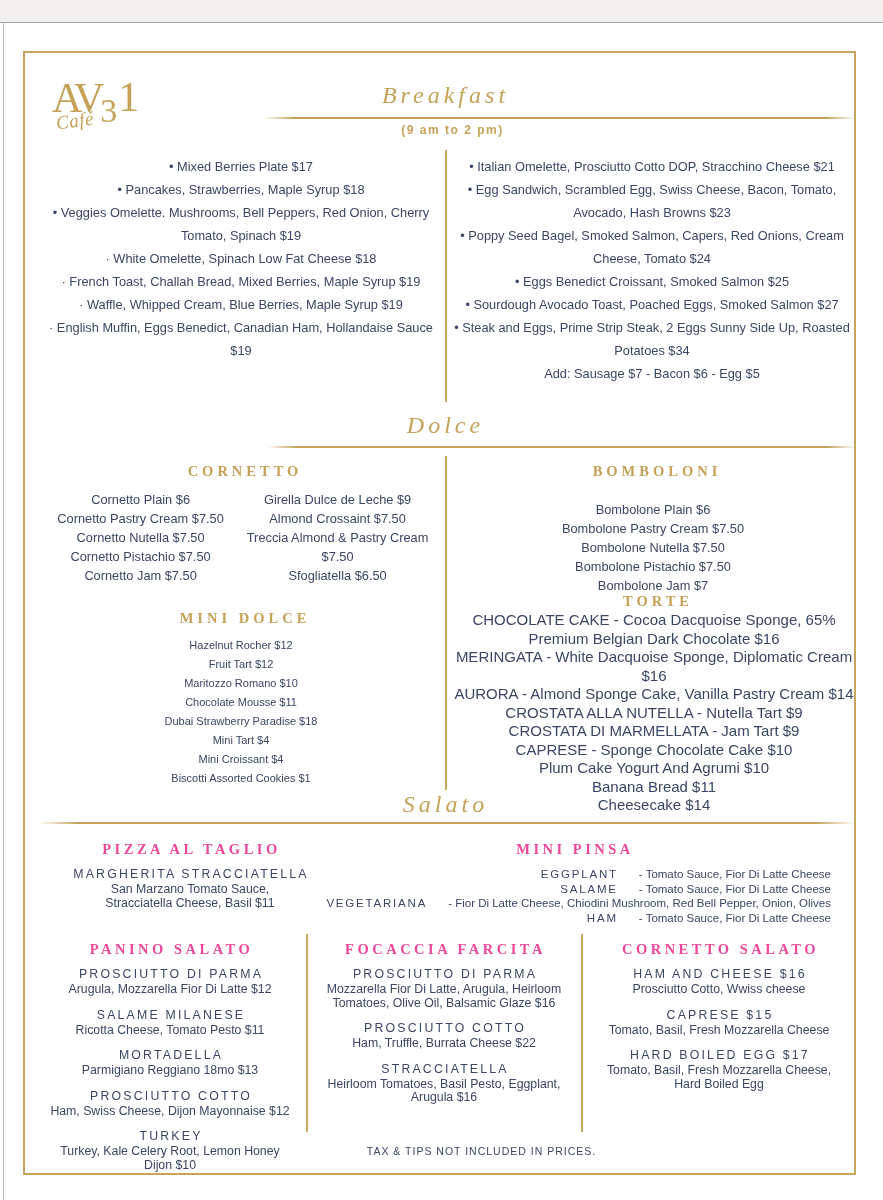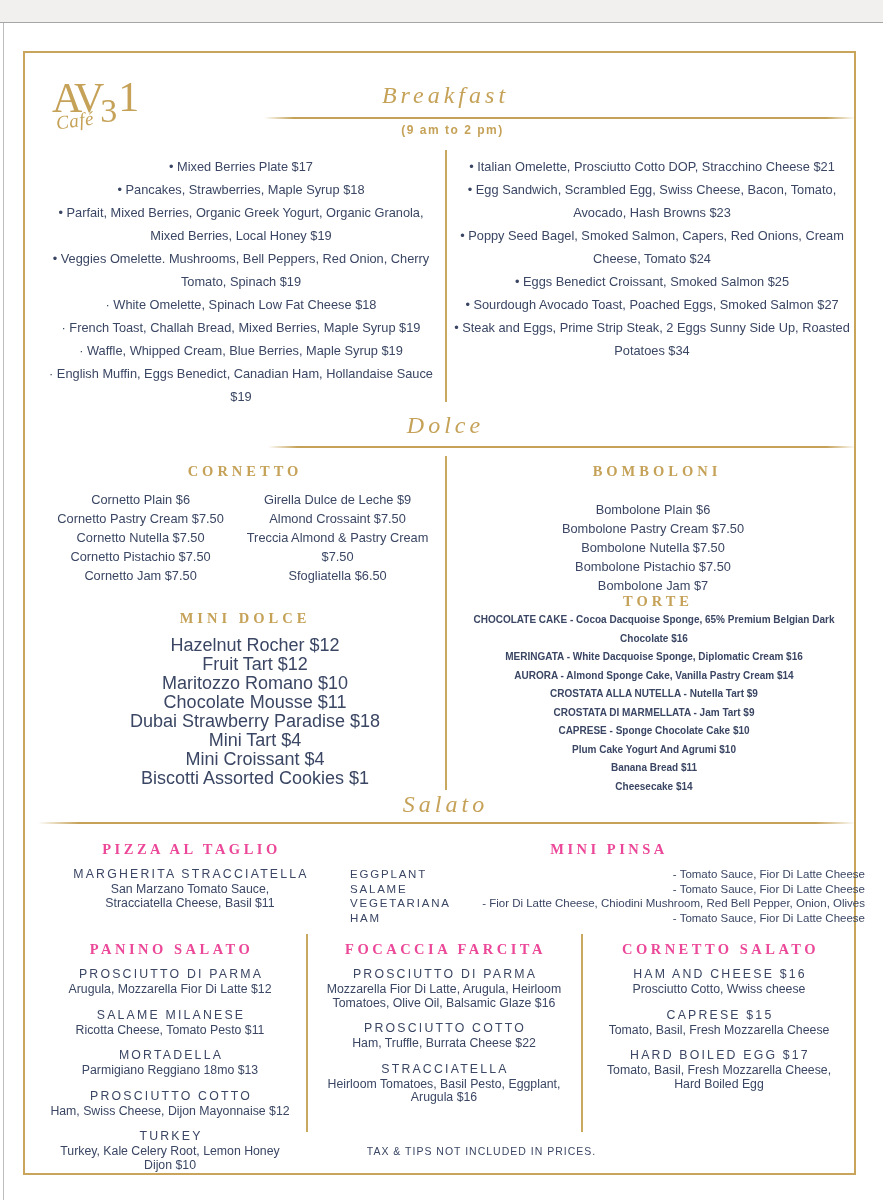--- a/index.html
+++ b/index.html
@@ -56,40 +56,40 @@
   .h-bomboloni{left:452px;top:463px;width:402px;font-family:Liberation Serif, serif;}
   .h-minidolce{left:40px;top:610px;width:402px;}
   .h-torte{left:452px;top:593px;width:404px;}
 
   .list{position:absolute;text-align:center;font-size:12.8px;line-height:19px;color:#3A4663;}
   .cornetto-cols{position:absolute;left:48px;top:490px;width:394px;display:flex;}
   .c-col{text-align:center;font-size:12.8px;line-height:19px;}
   .c-col1{flex:0 0 47%;}
   .c-col2{flex:0 0 53%;}
   .l-bomboloni{left:452px;top:500px;width:402px;}
-  .l-minidolce{left:54px;top:636px;width:402px;font-size:18px;}
-  .l-torte{left:452px;top:611px;width:404px;font-size:10px;line-height:18.5px;font-weight:bold;}
+  .l-minidolce{left:40px;top:636px;width:402px;font-size:11px;}
+  .l-torte{left:452px;top:611px;width:404px;font-size:15px;line-height:18.5px;}
 
   
   .block{position:absolute;text-align:center;color:#3A4663;}
   .block-head{
     color:#ec4899;font-family:"Liberation Serif",serif;font-size:14.5px;font-weight:bold;
     letter-spacing:3.5px;padding-left:3px;margin-bottom:9px;line-height:18px;
   }
   .b-pizza{left:50px;top:840px;width:280px;}
-  .b-pinsa{left:350px;top:840px;width:515px;}
+  .b-pinsa{left:316px;top:840px;width:515px;}
   .b-panino{left:45px;top:940px;width:250px;}
   .b-focaccia{left:318px;top:940px;width:252px;}
   .b-cornetto-salato{left:593px;top:940px;width:252px;}
 
   .dish{margin-bottom:11px;}
   .dish-name{font-size:12.3px;letter-spacing:2.2px;padding-left:2px;line-height:14px;margin-bottom:2px;}
   .dish-desc{font-size:12.3px;line-height:13.5px;}
 
-  .pinsa-line{display:flex;justify-content:space-between;white-space:nowrap;font-size:11.5px;line-height:14.5px;}
+  .pinsa-line{display:flex;justify-content:flex-end;white-space:nowrap;font-size:11.5px;line-height:14.5px;gap:16px;}
   .pinsa-name{letter-spacing:1.8px;margin-right:5px;}
 
   .footer-note{position:absolute;left:0;top:1145px;width:883px;text-align:center;
     font-size:10.5px;letter-spacing:1px;color:#3A4663;padding-left:40px;}
 </style>
 </head>
 <body>
 
 <div class="page">
   <div class="top-strip"></div>
@@ -101,37 +101,37 @@
     <span class="logo-cafe">Café</span>
   </div>
 
   <div class="sec-title t-breakfast">Breakfast</div>
   <div class="rule rule-breakfast"></div>
   <div class="hours">(9 am to 2 pm)</div>
 
   <div class="bk-col bk-left">
     <div class="bk-item">• Mixed Berries Plate $17</div>
     <div class="bk-item">• Pancakes, Strawberries, Maple Syrup $18</div>
-    <div class="bk-item">• Parfait, Mixed Berries, Organic Greek Yogurt, Organic Granola, Mixed Berries, Local Honey $19</div>
     <div class="bk-item">• Veggies Omelette. Mushrooms, Bell Peppers, Red Onion, Cherry Tomato, Spinach $19</div>
     <div class="bk-item">· White Omelette, Spinach Low Fat Cheese $18</div>
     <div class="bk-item">· French Toast, Challah Bread, Mixed Berries, Maple Syrup $19</div>
     <div class="bk-item">· Waffle, Whipped Cream, Blue Berries, Maple Syrup $19</div>
     <div class="bk-item">· English Muffin, Eggs Benedict, Canadian Ham, Hollandaise Sauce $19</div>
   </div>
 
   <div class="vdiv vdiv-breakfast"></div>
 
   <div class="bk-col bk-right">
     <div class="bk-item">• Italian Omelette, Prosciutto Cotto DOP, Stracchino Cheese $21</div>
     <div class="bk-item">• Egg Sandwich, Scrambled Egg, Swiss Cheese, Bacon, Tomato, Avocado, Hash Browns $23</div>
     <div class="bk-item">• Poppy Seed Bagel, Smoked Salmon, Capers, Red Onions, Cream Cheese, Tomato $24</div>
     <div class="bk-item">• Eggs Benedict Croissant, Smoked Salmon $25</div>
     <div class="bk-item">• Sourdough Avocado Toast, Poached Eggs, Smoked Salmon $27</div>
     <div class="bk-item">• Steak and Eggs, Prime Strip Steak, 2 Eggs Sunny Side Up, Roasted Potatoes $34</div>
+    <div class="bk-item">Add: Sausage $7 - Bacon $6 - Egg $5</div>
   </div>
 
   <div class="sec-title t-dolce">Dolce</div>
   <div class="rule rule-dolce"></div>
 
   <div class="gold-head h-cornetto">CORNETTO</div>
   <div class="cornetto-cols">
     <div class="c-col c-col1">
       <div>Cornetto Plain $6</div>
       <div>Cornetto Pastry Cream $7.50</div>

